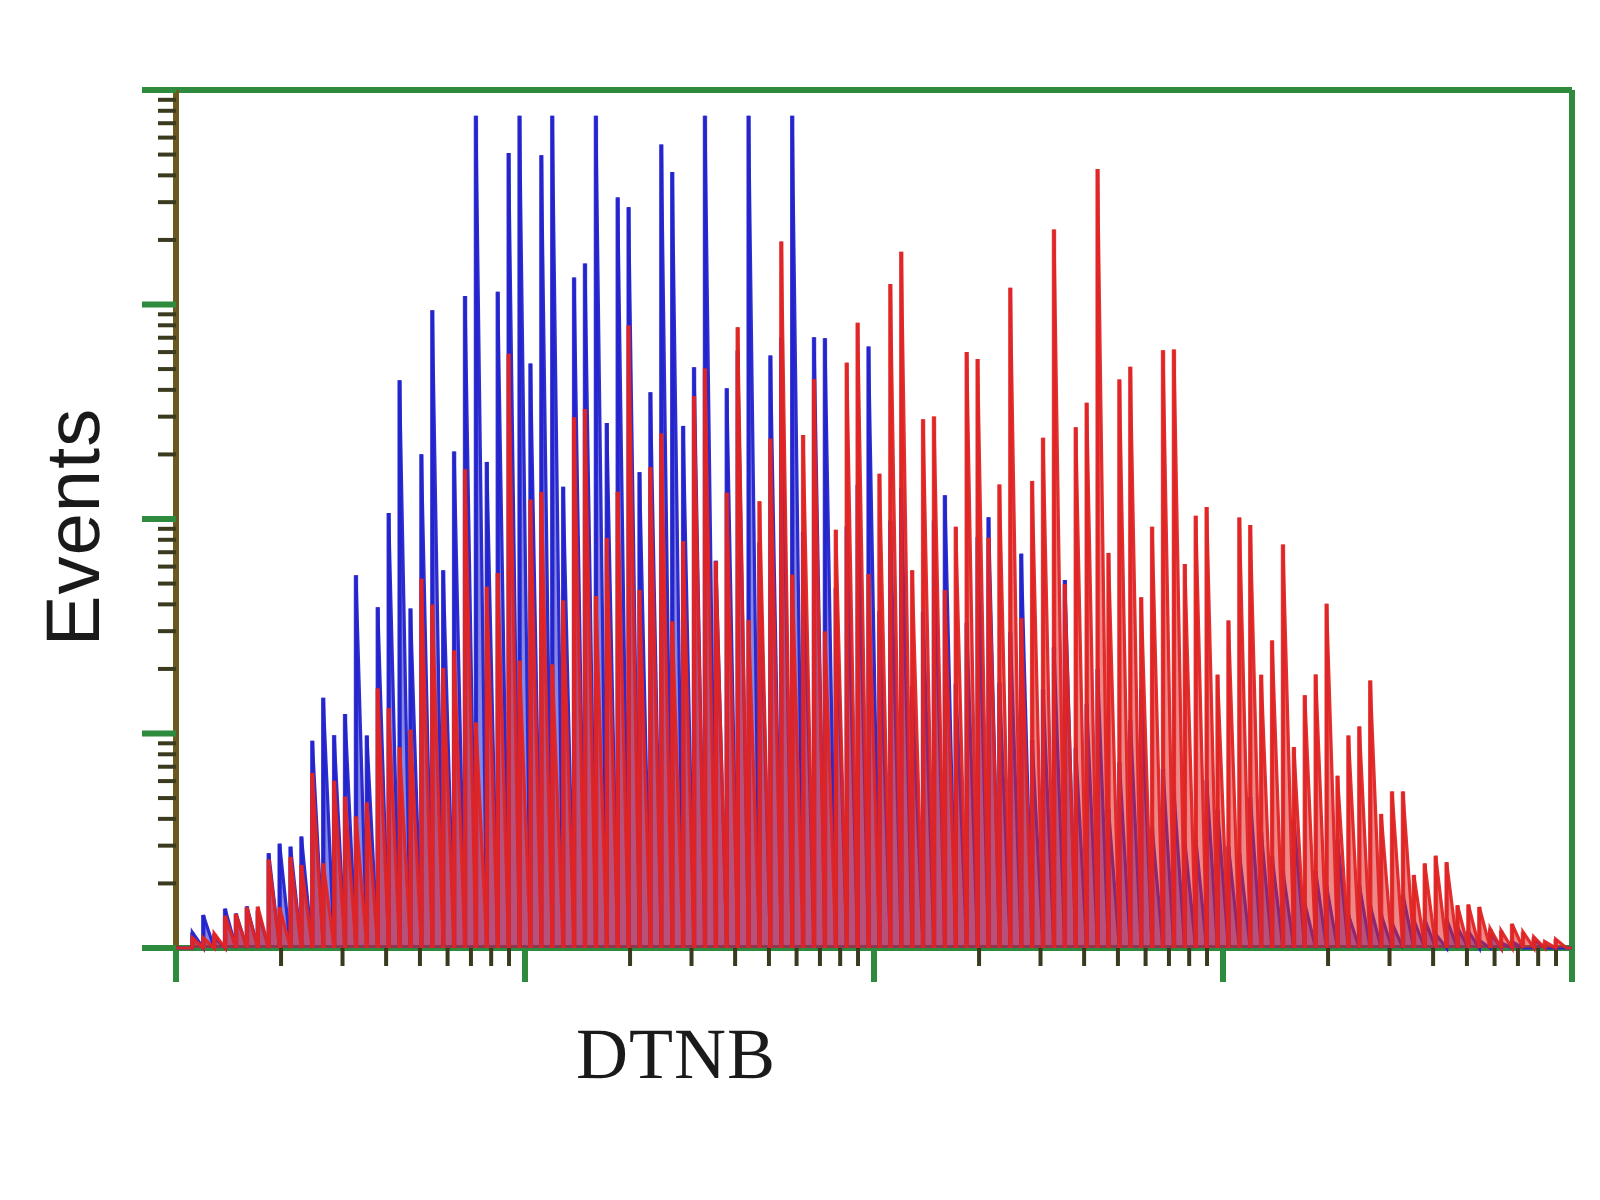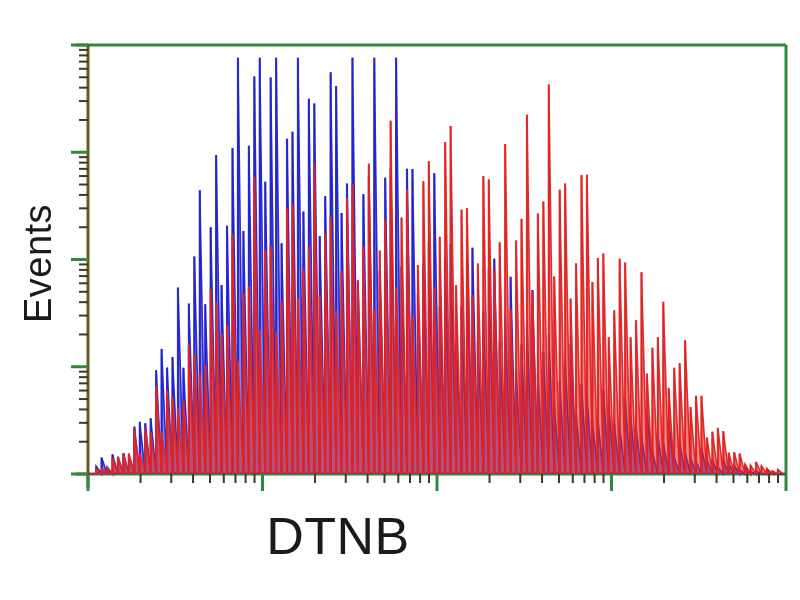--- a/index.html
+++ b/index.html
@@ -26,25 +26,26 @@
   }
   .axis-title {
     position: absolute;
     color: #1a1a1a;
     font-family: "Liberation Sans", sans-serif;
     font-weight: 400;
     letter-spacing: 0.5px;
     white-space: nowrap;
   }
   #x-axis-title {
-    font-size: 52px;
+    font-size: 36px;
     left: 0;
     top: 506px;
     width: 676px;
     text-align: center;
+    font-family: Liberation Serif, serif;
   }
   #y-axis-title {
     font-size: 38px;
     left: -72px;
     top: 242px;
     width: 220px;
     text-align: center;
     transform: rotate(-90deg);
     transform-origin: 50% 50%;
   }

